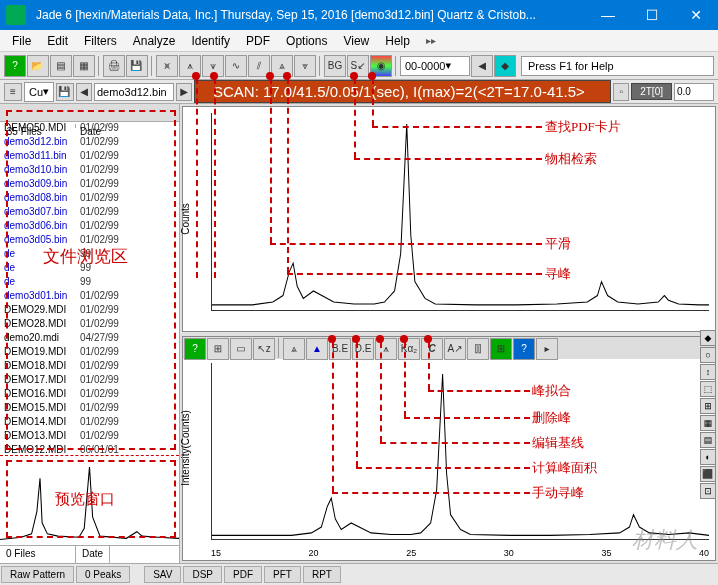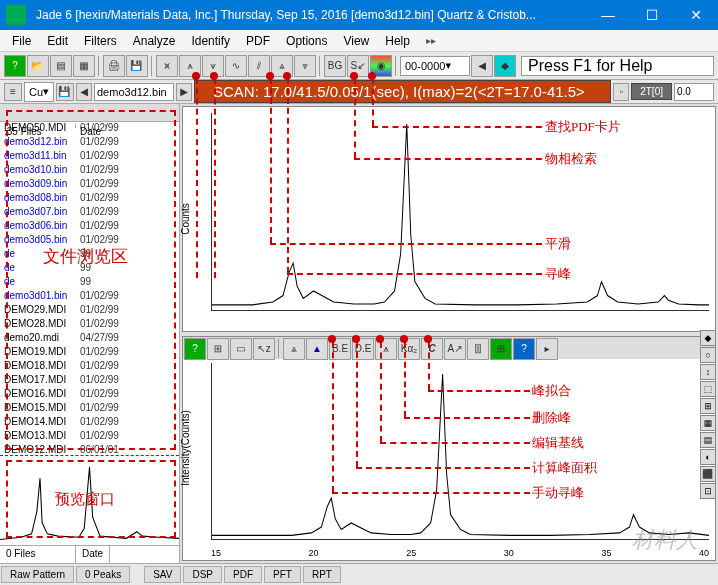--- a/index.html
+++ b/index.html
@@ -12,21 +12,21 @@
 .titlebar .winbtns div { width: 44px; height: 30px; display: flex; align-items: center; justify-content: center; font-size: 14px; }
 
 .menubar { height: 22px; background: #f4f4f4; border-bottom: 1px solid #ccc; display: flex; align-items: center; font-size: 12px; padding: 0 4px; }
 .menubar span { padding: 0 8px; }
 .menubar .arr { font-size: 10px; color: #555; }
 
 .toolbar1 { height: 28px; background: #e8e8e8; border-bottom: 1px solid #aaa; display: flex; align-items: center; padding: 0 4px; gap: 1px; }
 .tbtn { width: 22px; height: 22px; border: 1px solid #999; background: #ddd; display: flex; align-items: center; justify-content: center; font-size: 10px; color: #333; }
 .sep { width: 2px; height: 20px; border-left: 1px solid #999; margin: 0 2px; }
 .combo { height: 20px; border: 1px solid #999; background: #fff; font-size: 11px; padding: 0 4px; display: flex; align-items: center; }
-.help { flex: 1; height: 20px; border: 1px solid #999; background: #fff; font-size: 16px; padding: 0 6px; display: flex; align-items: center; margin-left: 4px; }
+.help { flex: 1; height: 20px; border: 1px solid #999; background: #fff; font-size: 11px; padding: 0 6px; display: flex; align-items: center; margin-left: 4px; }
 
 .toolbar2 { height: 24px; background: #e8e8e8; border-bottom: 1px solid #aaa; display: flex; align-items: center; padding: 0 4px; gap: 2px; font-size: 11px; }
 .toolbar2 .fname { width: 80px; border: 1px solid #999; background: #fff; padding: 0 2px; height: 18px; display: flex; align-items: center; }
 .toolbar2 .lbl { background: #6a6a6a; color: #fff; padding: 2px 6px; border: 1px solid #444; }
 .toolbar2 .scan { background: #c2410c; color: #fff; padding: 2px 18px; border: 1px solid #444; flex: 1; font-size: 15px; }
 .toolbar2 .tt { background: #6a6a6a; color: #fff; padding: 2px 8px; border: 1px solid #444; font-size: 10px; }
 .toolbar2 .num { width: 40px; border: 1px solid #999; background: #fff; height: 18px; font-size: 10px; padding: 0 2px; display: flex; align-items: center; }
 
 .main { display: flex; height: calc(100% - 30px - 22px - 28px - 24px - 22px); }
 .sidebar { width: 180px; background: #fff; border-right: 1px solid #aaa; display: flex; flex-direction: column; }

